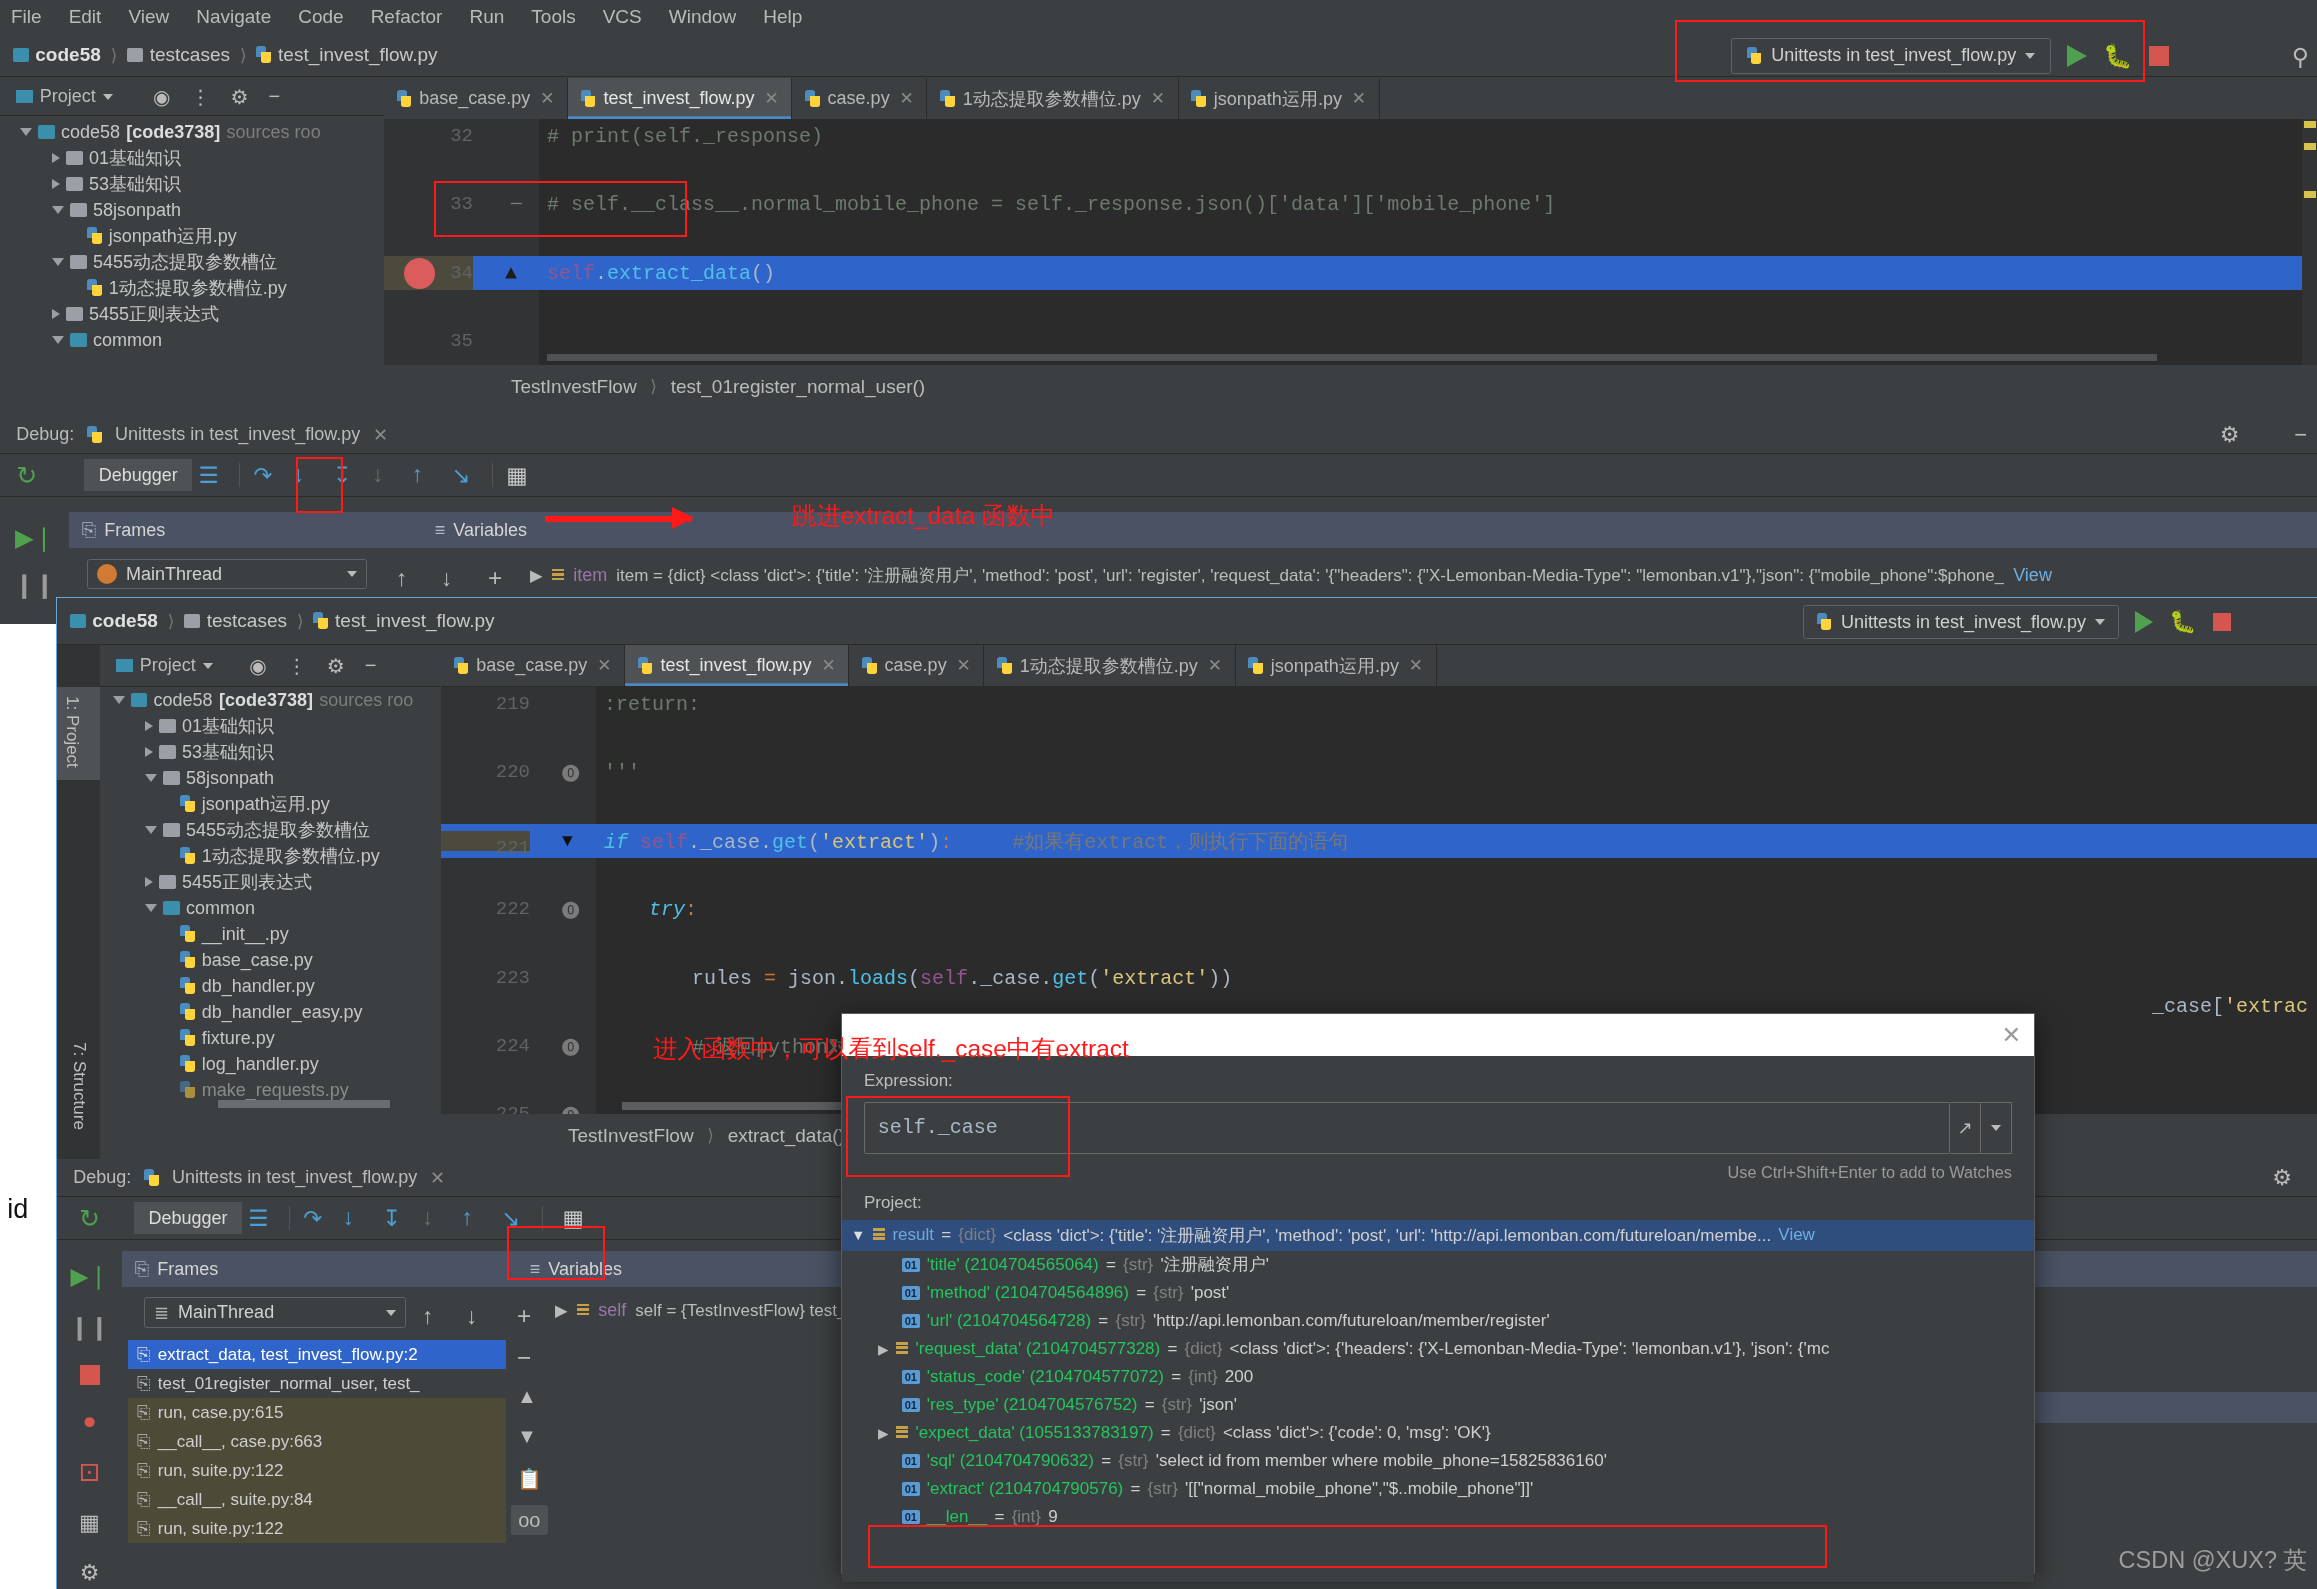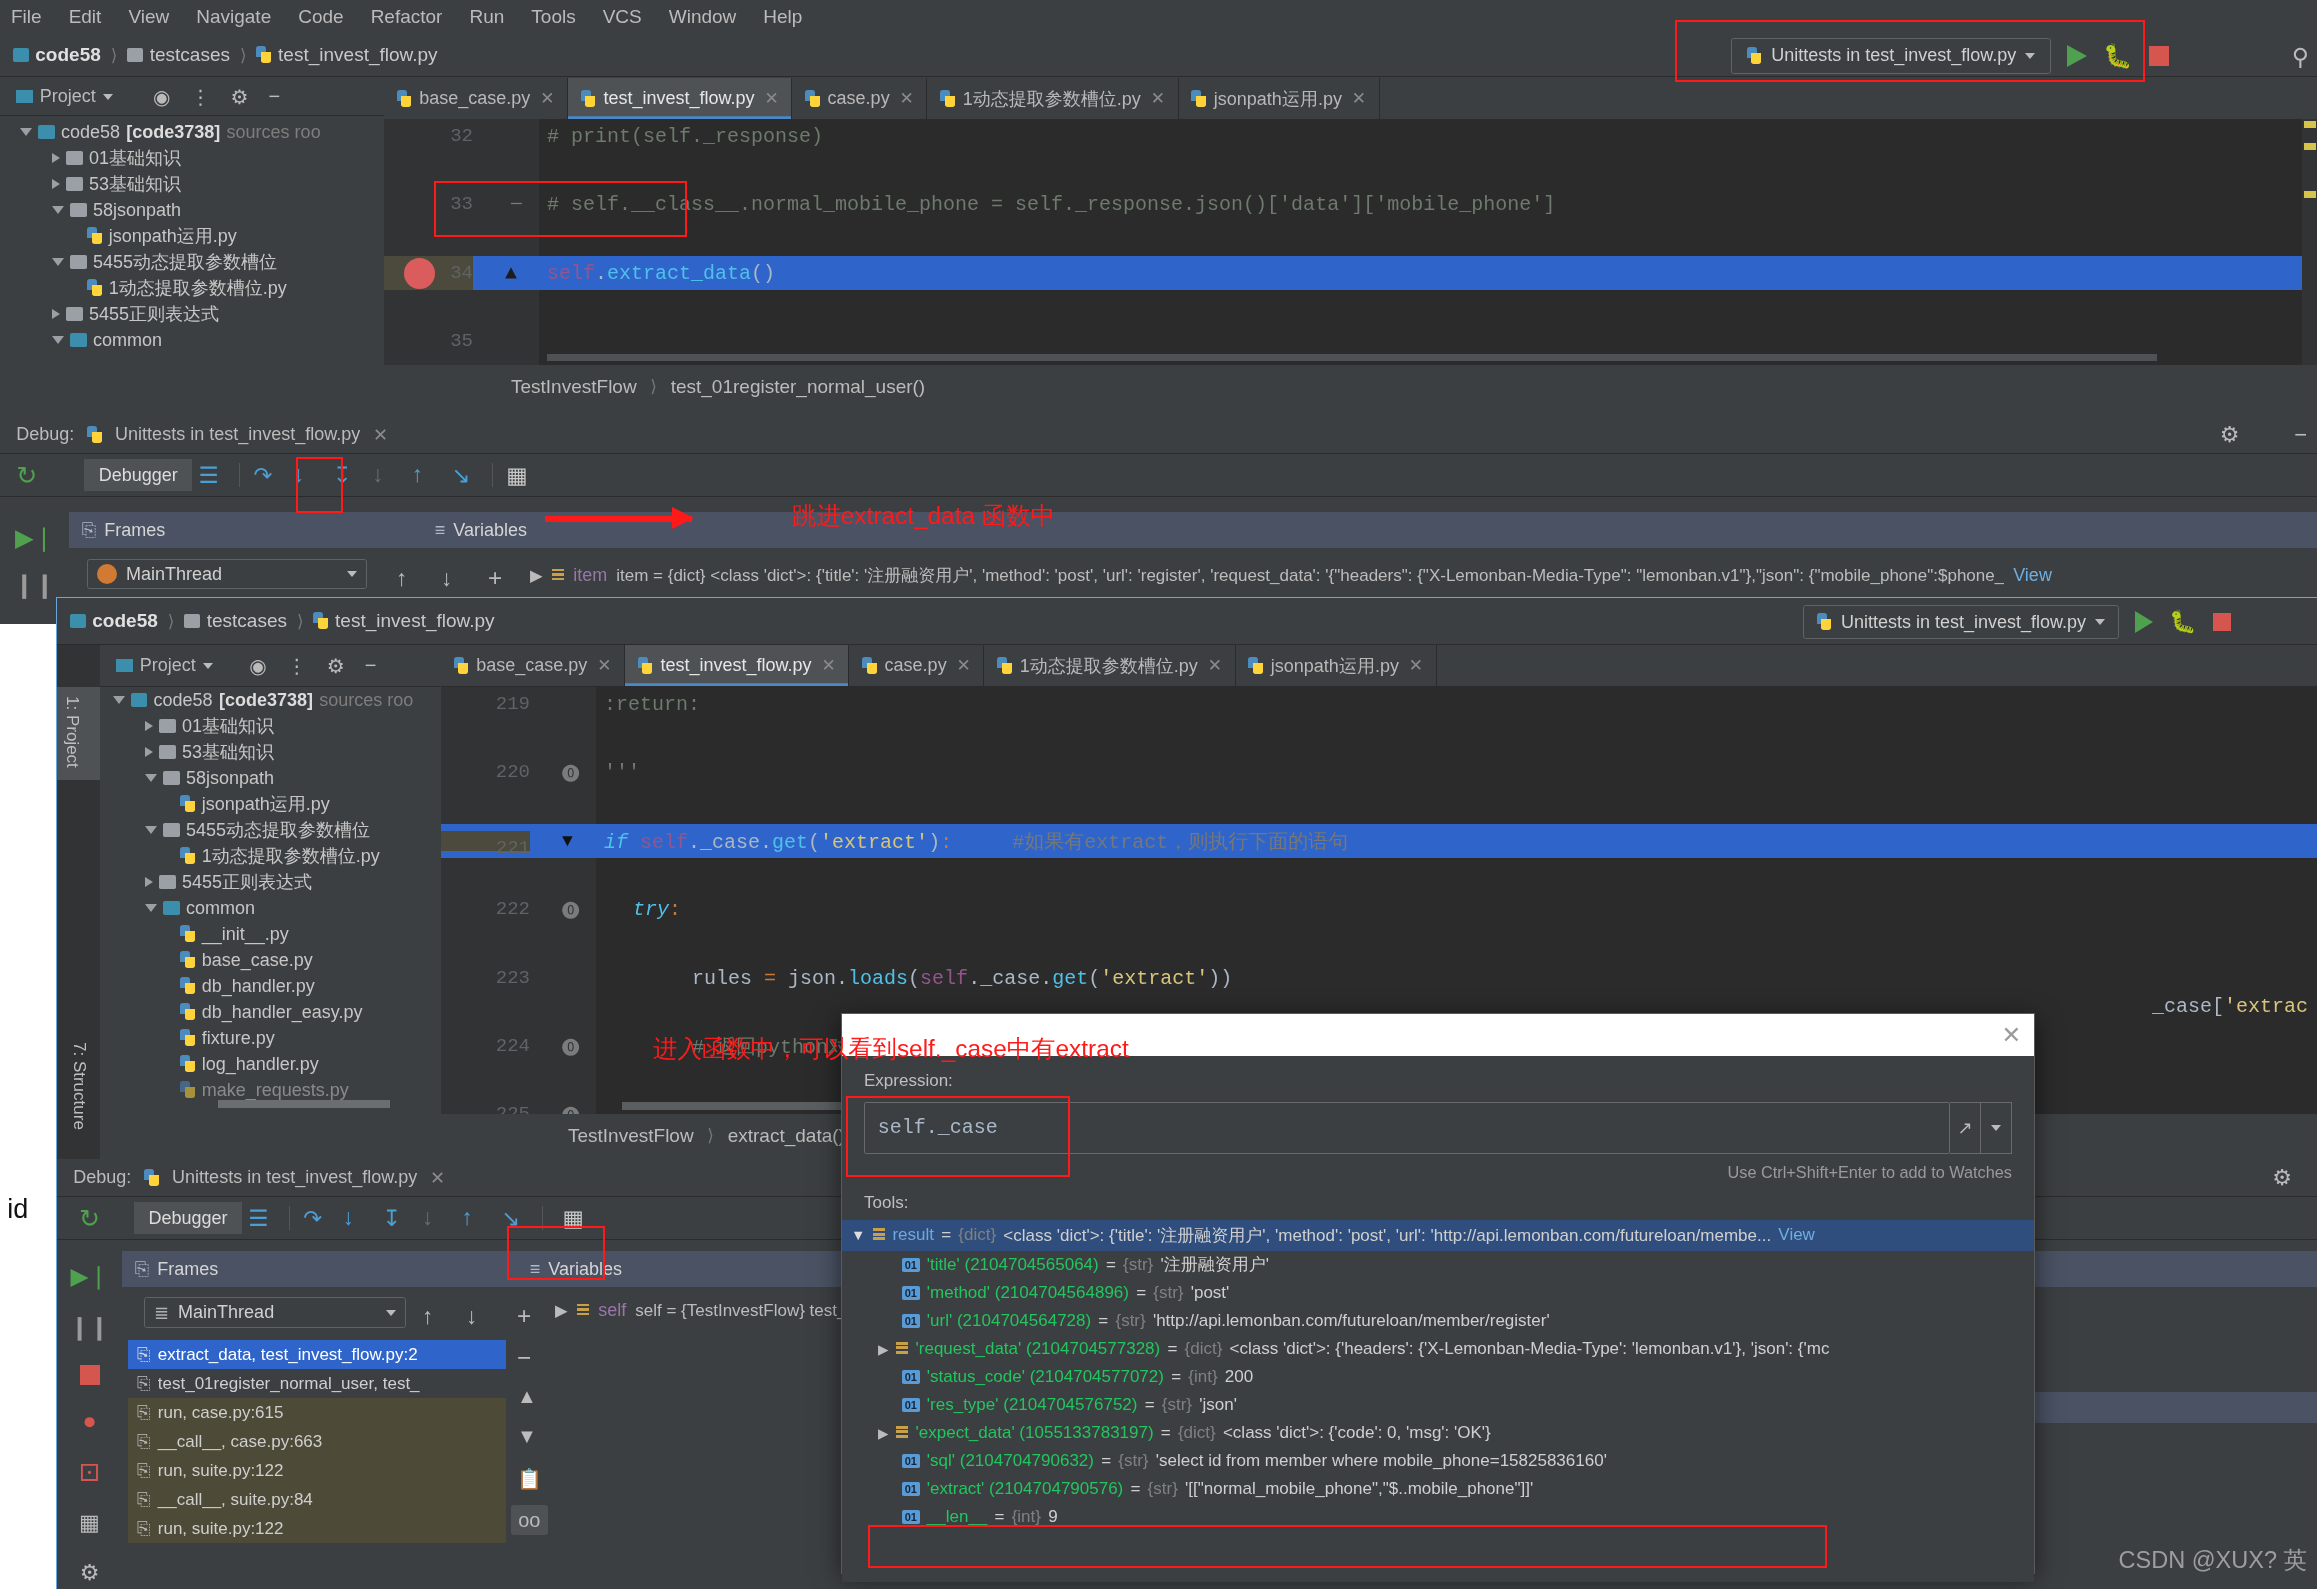--- a/index.html
+++ b/index.html
@@ -554,21 +554,21 @@
         <span class="code cmt">'''</span></div>
 
       <div class="eline hl" style="top:69px;width:100%;">
         <span class="lnum hl-gut" style="height:20px;line-height:34px;">221</span>
         <span style="position:absolute;left:121px;color:#111;font-size:18px;">▼</span>
         <span class="code"><span class="kw2">if</span> <span class="self">self</span><span class="id">._case.</span><span class="meth">get</span><span class="id">(</span><span class="str">'extract'</span><span class="id">)</span><span class="kw3">:</span>&nbsp;&nbsp;&nbsp;&nbsp;&nbsp;<span style="color:#777;">#如果有extract，则执行下面的语句</span></span>
       </div>
 
       <div class="eline" style="top:103px;"><span class="lnum">222</span>
         <span style="position:absolute;left:121px;color:#7b7b7b;font-size:17px;">⓿</span>
-        <span class="code" style="left:192px;"><span class="kw2">try</span><span class="kw3">:</span></span></div>
+        <span class="code" style="left:208px;"><span class="kw2">try</span><span class="kw3">:</span></span></div>
 
       <div class="eline" style="top:138px;"><span class="lnum">223</span>
         <span class="code" style="left:251px;"><span class="id">rules</span> <span class="kw3">=</span> <span class="id">json.</span><span class="meth">loads</span><span class="id">(</span><span class="self">self</span><span class="id">._case.</span><span class="meth">get</span><span class="id">(</span><span class="str">'extract'</span><span class="id">))</span></span></div>
 
       <div class="eline" style="top:172px;"><span class="lnum">224</span>
         <span style="position:absolute;left:121px;color:#7b7b7b;font-size:17px;">⓿</span>
         <span class="code cmt" style="left:251px;"># 返回python对象，相当于'extract': '[["normal_mobile_phone","$..mobile_phone"]]</span></div>
 
       <div class="eline" style="top:206px;"><span class="lnum">225</span>
         <span style="position:absolute;left:121px;color:#7b7b7b;font-size:17px;">⓿</span>
@@ -703,21 +703,21 @@
         <div class="exprbox" style="flex:1;">
           <span>self._case</span>
         </div>
         <div style="width:31px;display:flex;align-items:center;justify-content:center;color:#bbb;font-size:18px;border:0.9px solid #6a6a6a;border-left:none;">↗</div>
         <div style="width:31px;display:flex;align-items:center;justify-content:center;border:0.9px solid #6a6a6a;border-left:none;">
             <span class="caret"></span>
           </div>
       </div>
       <div class="hint" style="text-align:right;margin-top:9px;">Use Ctrl+Shift+Enter to add to Watches</div>
 
-      <div class="fieldlbl" style="margin-top:11px;">Tools:</div>
+      <div class="fieldlbl" style="margin-top:11px;">Project:</div>
     </div>
 
     <div class="res-tree" style="margin-top:7.2px;height:362px;overflow:hidden;">
 
       <div class="res-row sel" style="height:31px;">
         <span style="color:#ddd;font-size:14.5px;">▼</span>
         <span class="stack3">
             <i></i>
             <i></i>
             <i></i>

